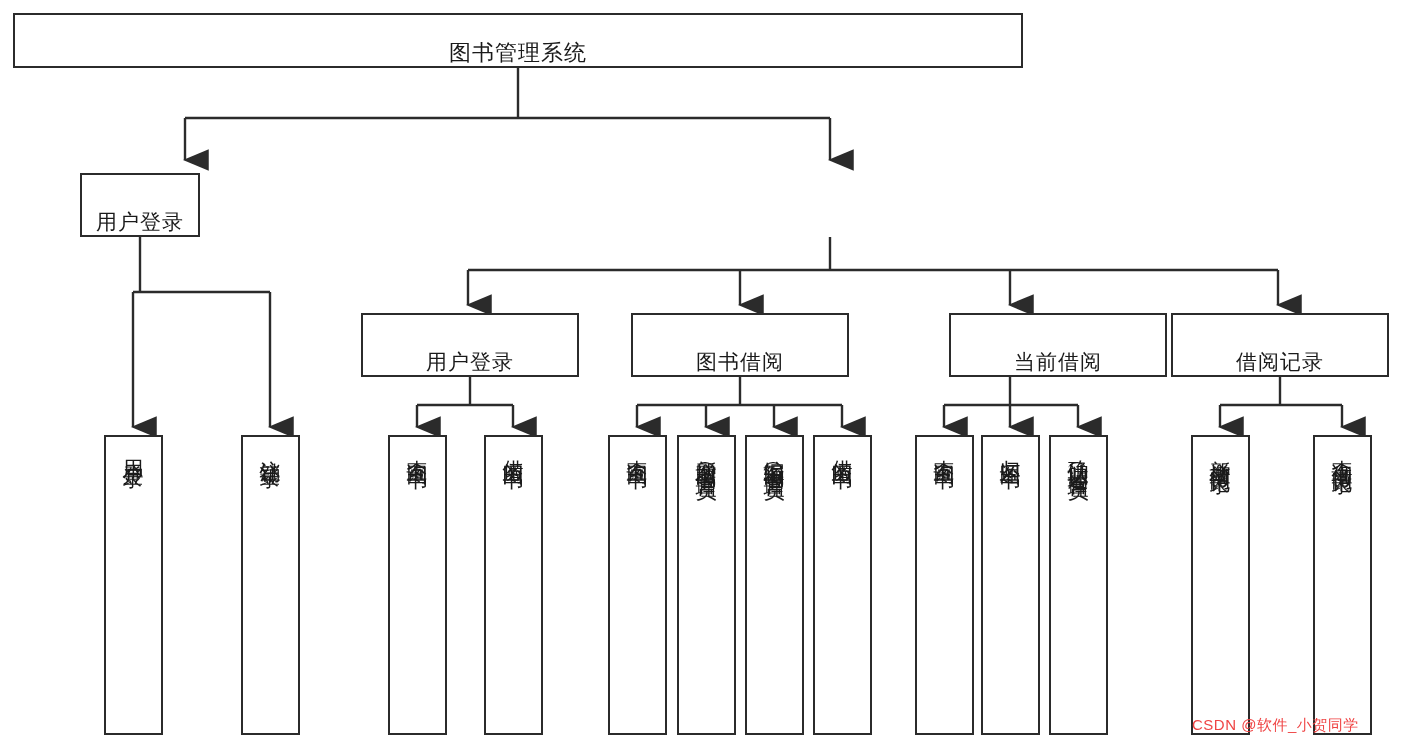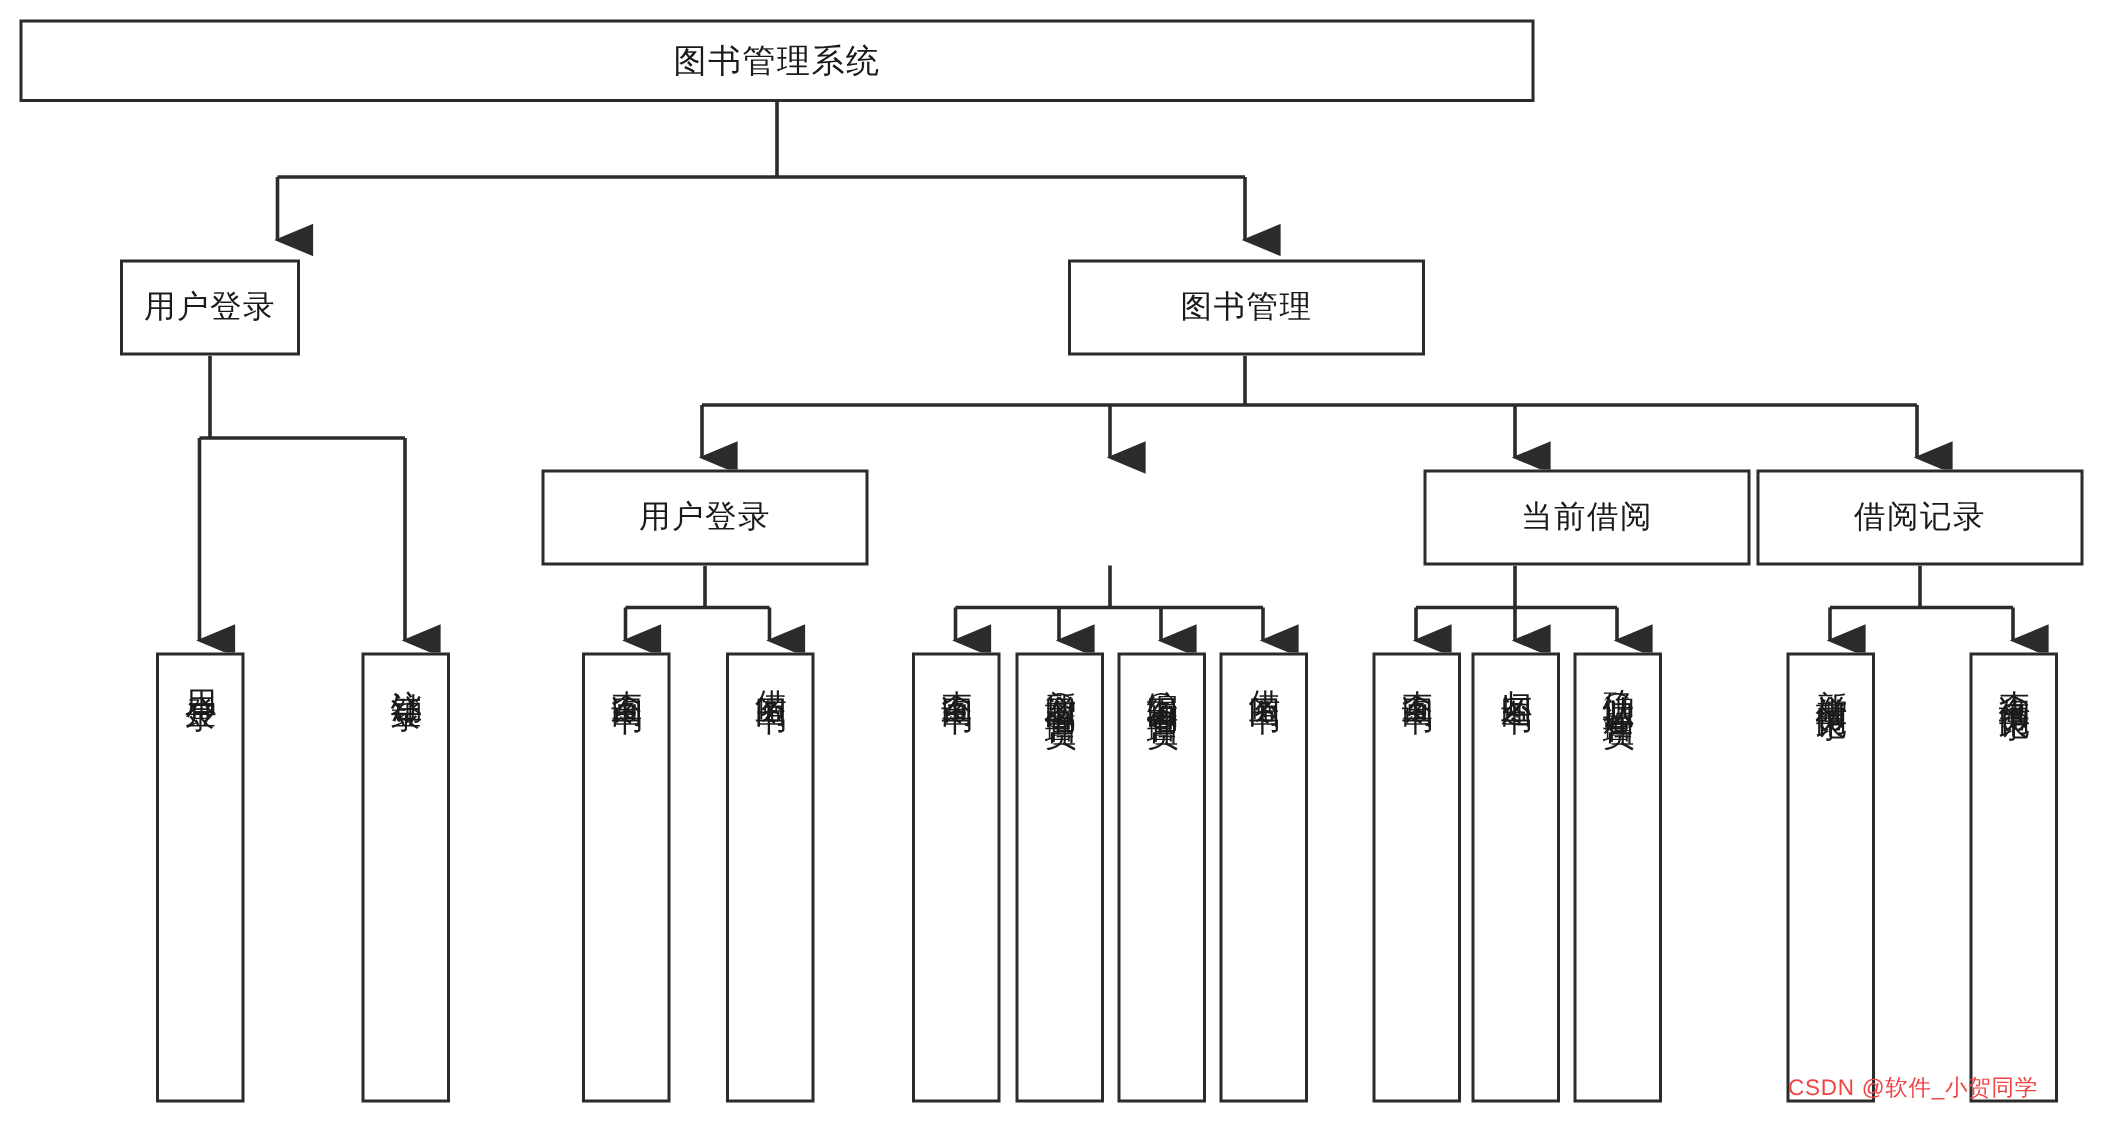--- a/index.html
+++ b/index.html
@@ -19,21 +19,21 @@
     position: absolute; left: 0; top: 0;
     width: 1405px; height: 747px;
     pointer-events: none;
   }
 
   .node {
     position: absolute;
     background: #ffffff;
     border: 2px solid #2b2b2b;
     display: flex;
-    align-items: center;
+    align-items: flex-end;
     justify-content: center;
     color: #1a1a1a;
     line-height: 1.18;
   }
   .node .lbl {
     display: block;
     text-align: center;
     white-space: pre;
   }
   
@@ -118,26 +118,26 @@
     </g>
   </svg>
 
   <div class="node h root" style="left:13px; top:13px; width:1010px; height:55px;">
     <span class="lbl">图书管理系统</span>
   </div>
 
   <div class="node h" style="left:80px; top:173px; width:120px; height:64px;">
     <span class="lbl">用户登录</span>
   </div>
-  <div class="node h" style="left:712px; top:173px; width:238px; height:64px;">
-    <span class="lbl">图书管理</span>
-  </div>
 
   <div class="node h" style="left:361px; top:313px; width:218px; height:64px;">
     <span class="lbl">用户登录</span>
+  </div>
+  <div class="node h" style="left:631px; top:313px; width:218px; height:64px;">
+    <span class="lbl">图书借阅</span>
   </div>
   <div class="node h" style="left:901px; top:313px; width:218px; height:64px;margin-left:48px;">
     <span class="lbl">当前借阅</span>
   </div>
   <div class="node h" style="left:1171px; top:313px; width:218px; height:64px;">
     <span class="lbl">借阅记录</span>
   </div>
 
   <div class="node v" style="left:104px; top:435px; width:59px; height:300px;">
     <span class="lbl">用户登录</span>

